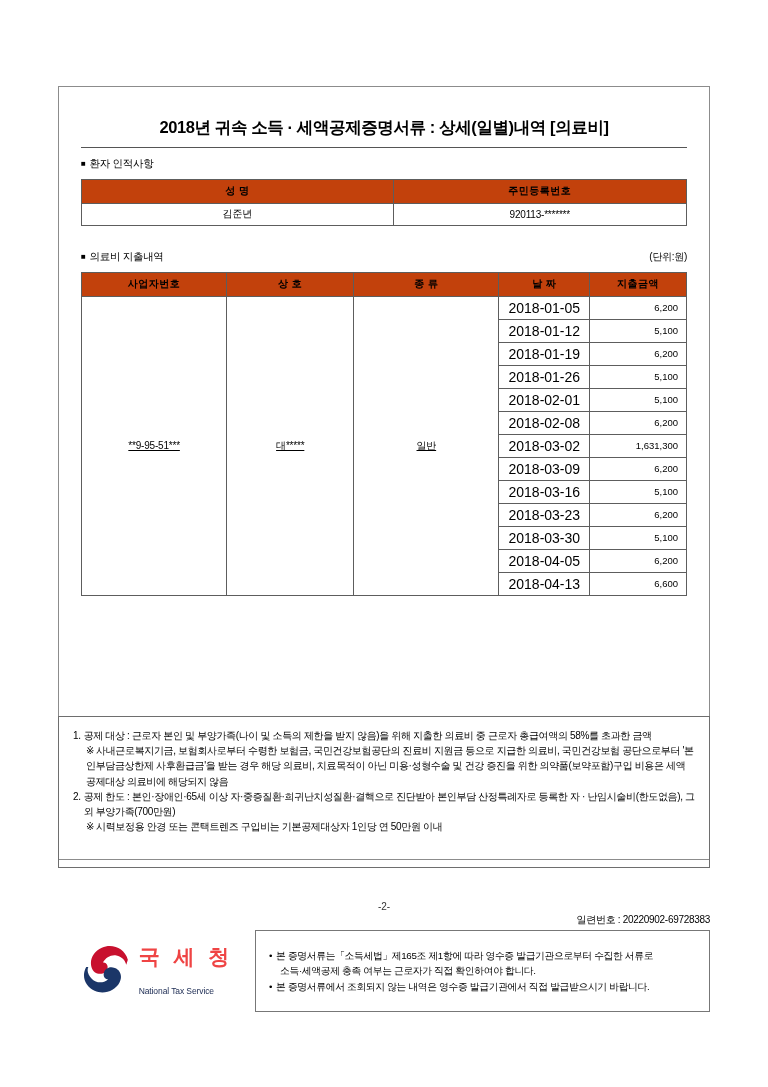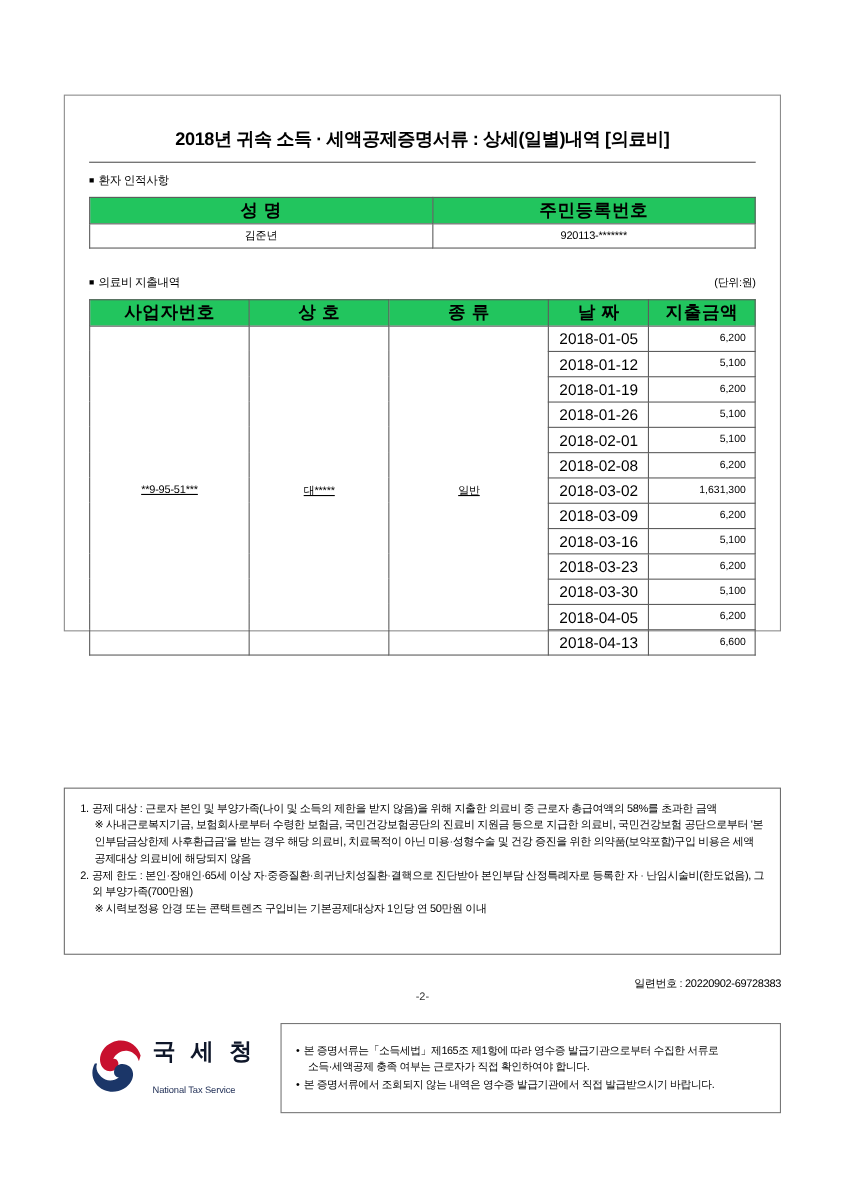--- a/index.html
+++ b/index.html
@@ -16,21 +16,21 @@
     position: relative;
     overflow: hidden;
   }
 
   
   .page-frame {
     position: absolute;
     left: 58px;
     top: 86px;
     width: 652px;
-    height: 488px;
+    height: 774px;
     border: 1px solid #8c8c8c;
     background: #ffffff;
   }
 
   .page-inner {
     padding: 30px 22px 0 22px;
   }
 
   
   .doc-title {
@@ -78,24 +78,24 @@
   }
   table.doc-table th,
   table.doc-table td {
     border: 1px solid #5d5d5d;
     padding: 0;
     text-align: center;
     vertical-align: middle;
     letter-spacing: -0.2px;
   }
   table.doc-table th {
-    background: #22c55e;
+    background: #c2410c;
     font-weight: bold;
     height: 24px;
-    font-size: 16px;
+    font-size: 10px;
     letter-spacing: 0.5px;
   }
 
   
   .patient-table { margin-bottom: 24px; }
   .patient-table td { height: 22px; font-size: 10px; }
 
   
   .expense-table td.merged {
     height: auto;
@@ -130,21 +130,21 @@
   .note-item { display: flex; margin-bottom: 0px; }
   .note-num { flex: 0 0 auto; margin-right: 3px; }
   .note-body { flex: 1 1 auto; }
   .note-sub { padding-left: 13px; }
   .note-sub .mk { margin-right: 2px; }
 
   
   .serial-no {
     position: absolute;
     right: 58px;
-    top: 887px;
+    top: 913px;
     font-size: 10px;
     letter-spacing: -0.3px;
   }
   .page-no {
     position: absolute;
     left: 0;
     right: 0;
     top: 901px;
     text-align: center;
     font-size: 10px;
@@ -166,21 +166,21 @@
     display: flex;
     align-items: center;
     justify-content: center;
     gap: 7px;
   }
   .logo-mark { flex: 0 0 auto; }
   .logo-text { display: flex; flex-direction: column; align-items: flex-start; }
   .logo-ko {
     font-size: 21px;
     font-weight: bold;
-    color: #0f172a;
+    color: #ef4444;
     letter-spacing: 4px;
     line-height: 1.05;
   }
   .logo-en {
     font-size: 8.5px;
     font-weight: normal;
     color: #1b2a52;
     letter-spacing: -0.1px;
     margin-top: 18px;
   }

